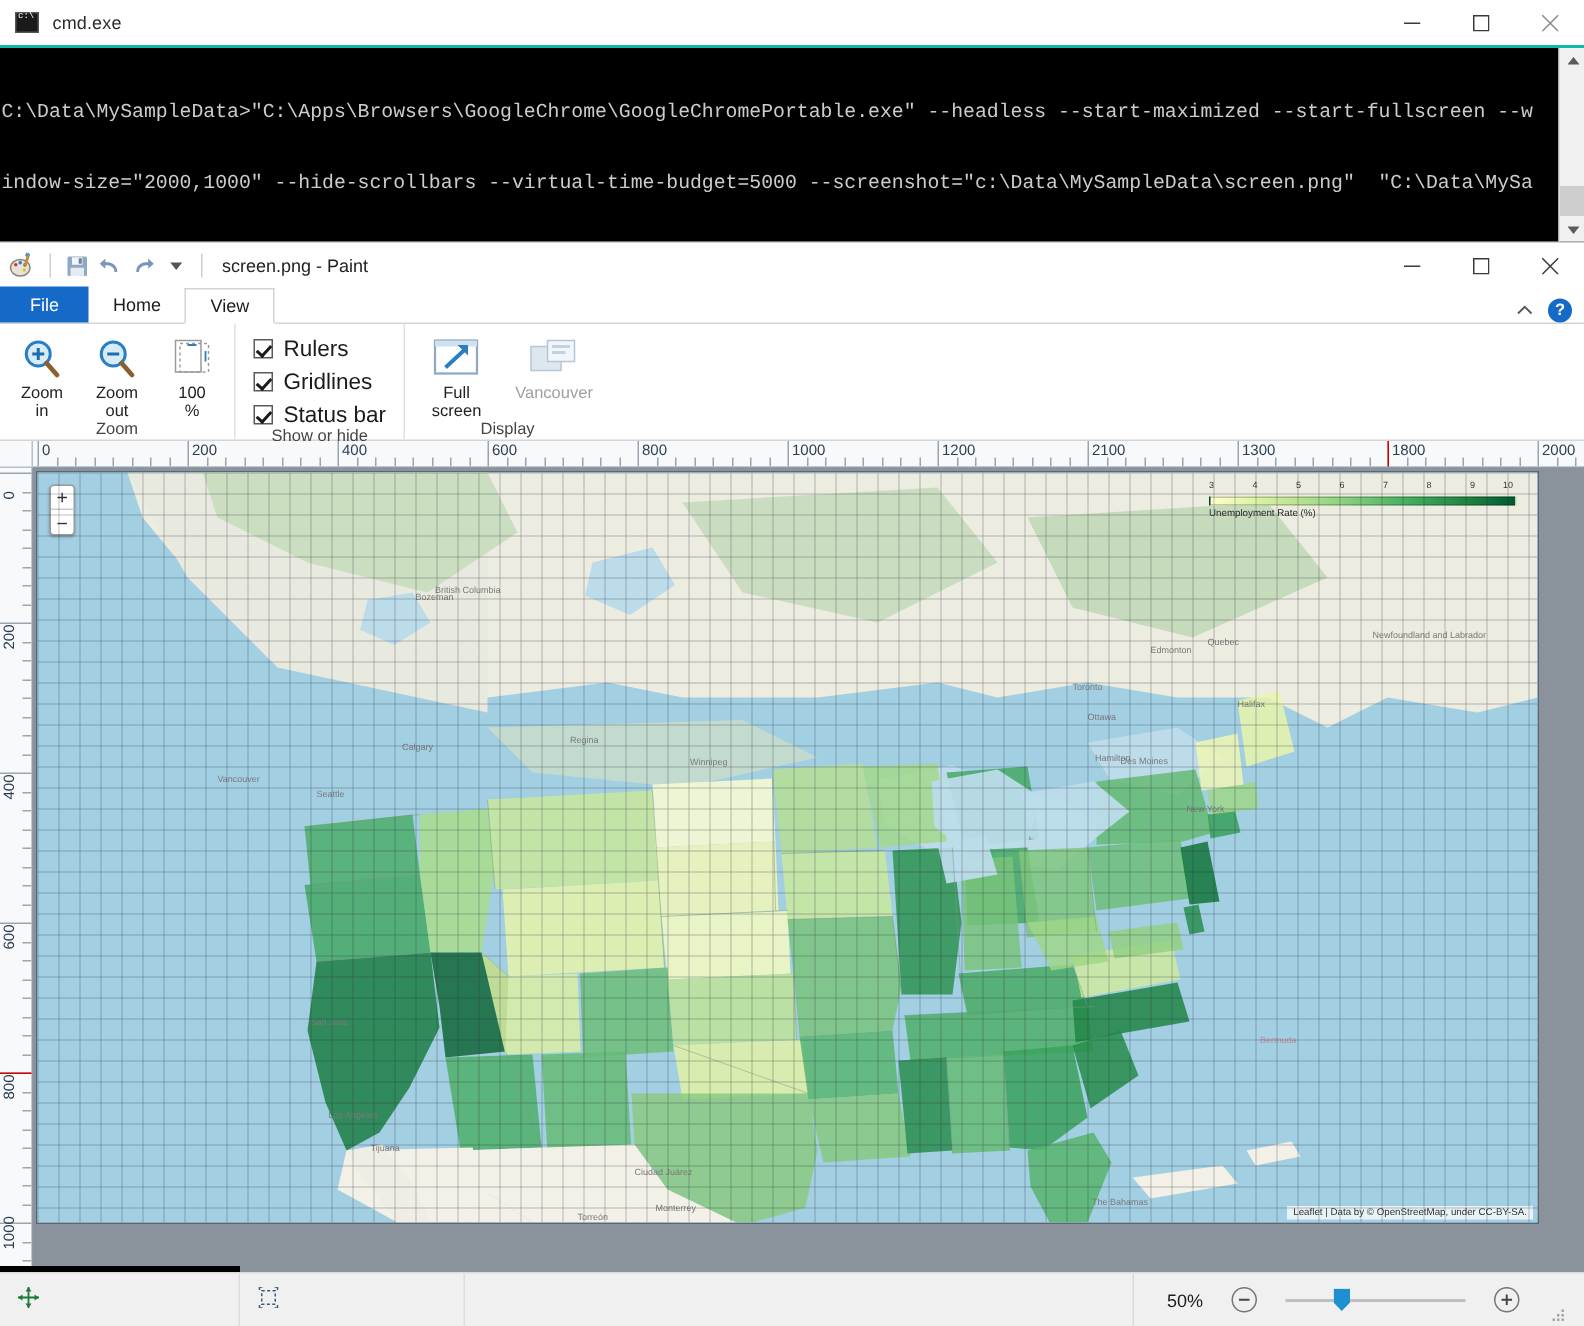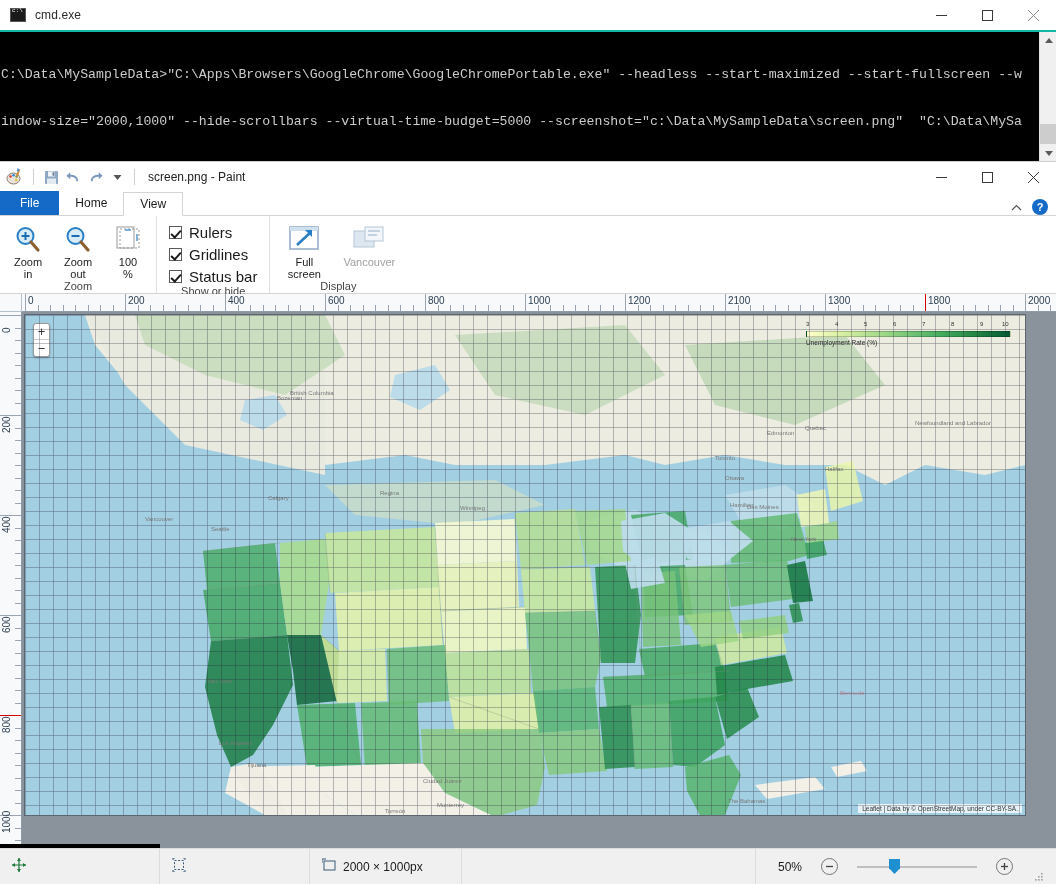--- a/index.html
+++ b/index.html
@@ -849,29 +849,20 @@
     </div>
     <div class="sb-cell sel">
       <span>
         <svg width="14" height="14" viewBox="0 0 14 14">
           <rect x="2.5" y="2.5" width="9" height="9" fill="none" stroke="#3c5a78" stroke-width="1" stroke-dasharray="2 1.6"></rect>
           <path d="M1 2 L1 0 L3 0 M11 0 L13 0 L13 2 M13 12 L13 14 L11 14 M3 14 L1 14 L1 12" stroke="#3c5a78" stroke-width="1" fill="none"></path>
         </svg>
       </span>
       <span></span>
     </div>
-    <div class="sb-cell size">
-      <span>
-        <svg width="14" height="14" viewBox="0 0 14 14">
-          <rect x="2" y="3" width="11" height="9" fill="none" stroke="#3c5a78" stroke-width="1"></rect>
-          <path d="M0 1 L0 5 M0 1 L4 1" stroke="#3c5a78" stroke-width="1"></path>
-        </svg>
-      </span>
-      <span>2000 × 1000px</span>
-    </div>
     <div class="sb-spacer"></div>
     <div id="sb-zoom">
       <span id="sb-zoom-pct">50%</span>
       <span class="circbtn">
         <svg width="9" height="9" viewBox="0 0 9 9">
             <line x1="1" y1="4.5" x2="8" y2="4.5" stroke="#444" stroke-width="1.3"></line>
           </svg>
       </span>
       <span id="zoom-slider">
         <span id="zoom-track"></span>

